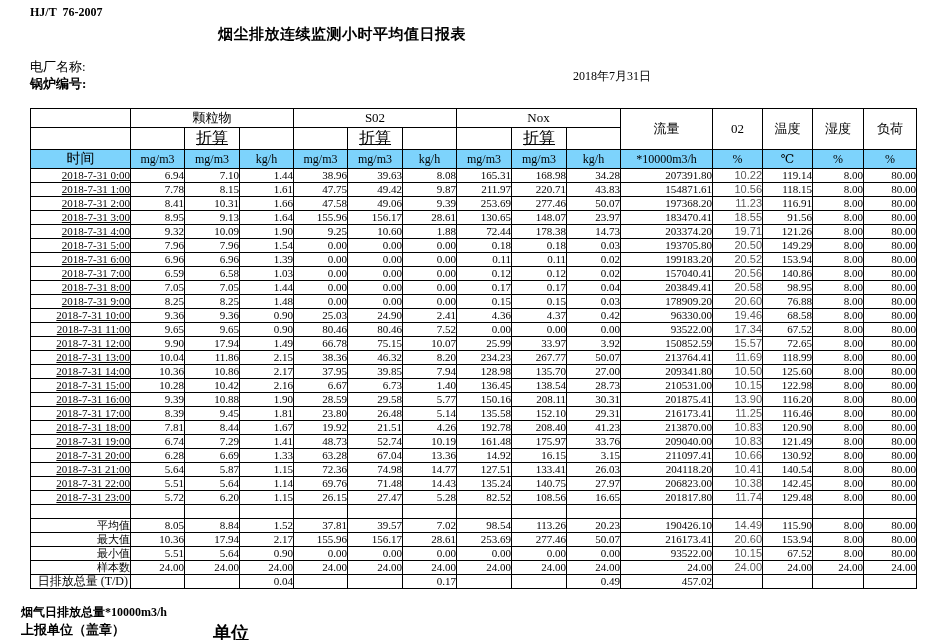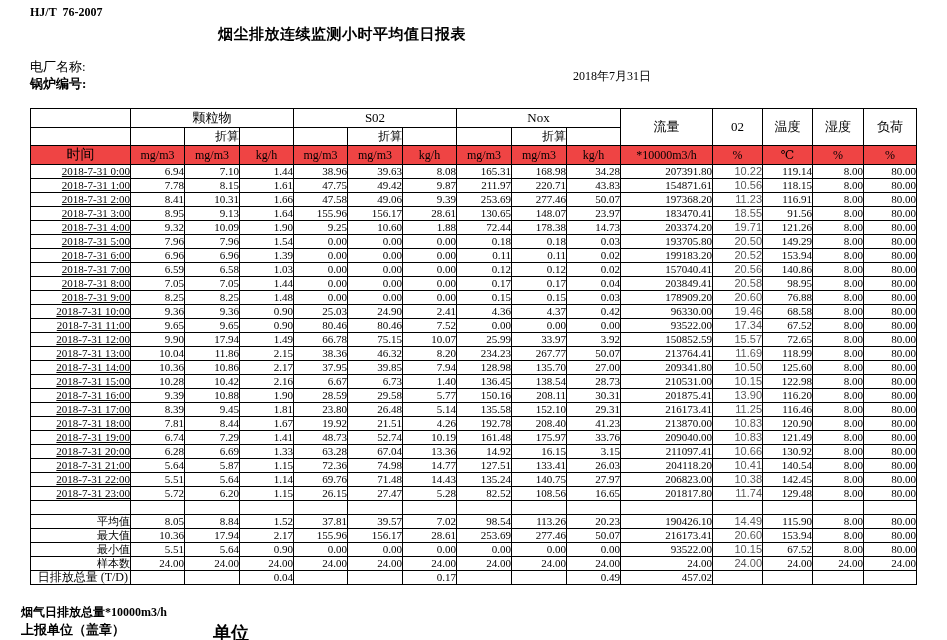--- a/index.html
+++ b/index.html
@@ -20,22 +20,22 @@
 
   table#report{
     position:absolute;left:30px;top:108px;width:886px;
     border-collapse:collapse;table-layout:fixed;padding-left:6px;
   }
   #report th,#report td{
     border:1px solid #000;padding:0;overflow:visible;
     font-weight:normal;vertical-align:middle;
   }
   tr.r1 th{height:18px;font-size:13px;text-align:center;}
-  tr.r2 th{height:12px;font-size:12px;text-align:right;}
-  tr.r3 th{height:15px;font-size:12px;text-align:center;background:#ef4444;}
+  tr.r2 th{height:12px;font-size:16px;text-align:center;text-decoration:underline;}
+  tr.r3 th{height:15px;font-size:12px;text-align:center;background:#7dd3fc;}
   tr.r3 th.time-h{font-size:14px;}
   #report td{height:13px;line-height:13px;font-size:11px;text-align:right;}
   td.time{padding-right:3px;font-size:11px;text-decoration:underline;}
   td.num{padding-right:8px;}
   td.o2{color:#595959;font-family:"Liberation Sans","DejaVu Sans",sans-serif;font-size:10.5px;}
   tr.summary td{height:13px;}
   td.slabel{padding-right:2px;font-size:12px;text-align:right;}
   td.tlabel{position:relative;}
   td.tlabel span{position:absolute;right:2px;top:0;white-space:nowrap;font-size:12px;line-height:13px;}
   tr.empty-row td{height:13px;}

